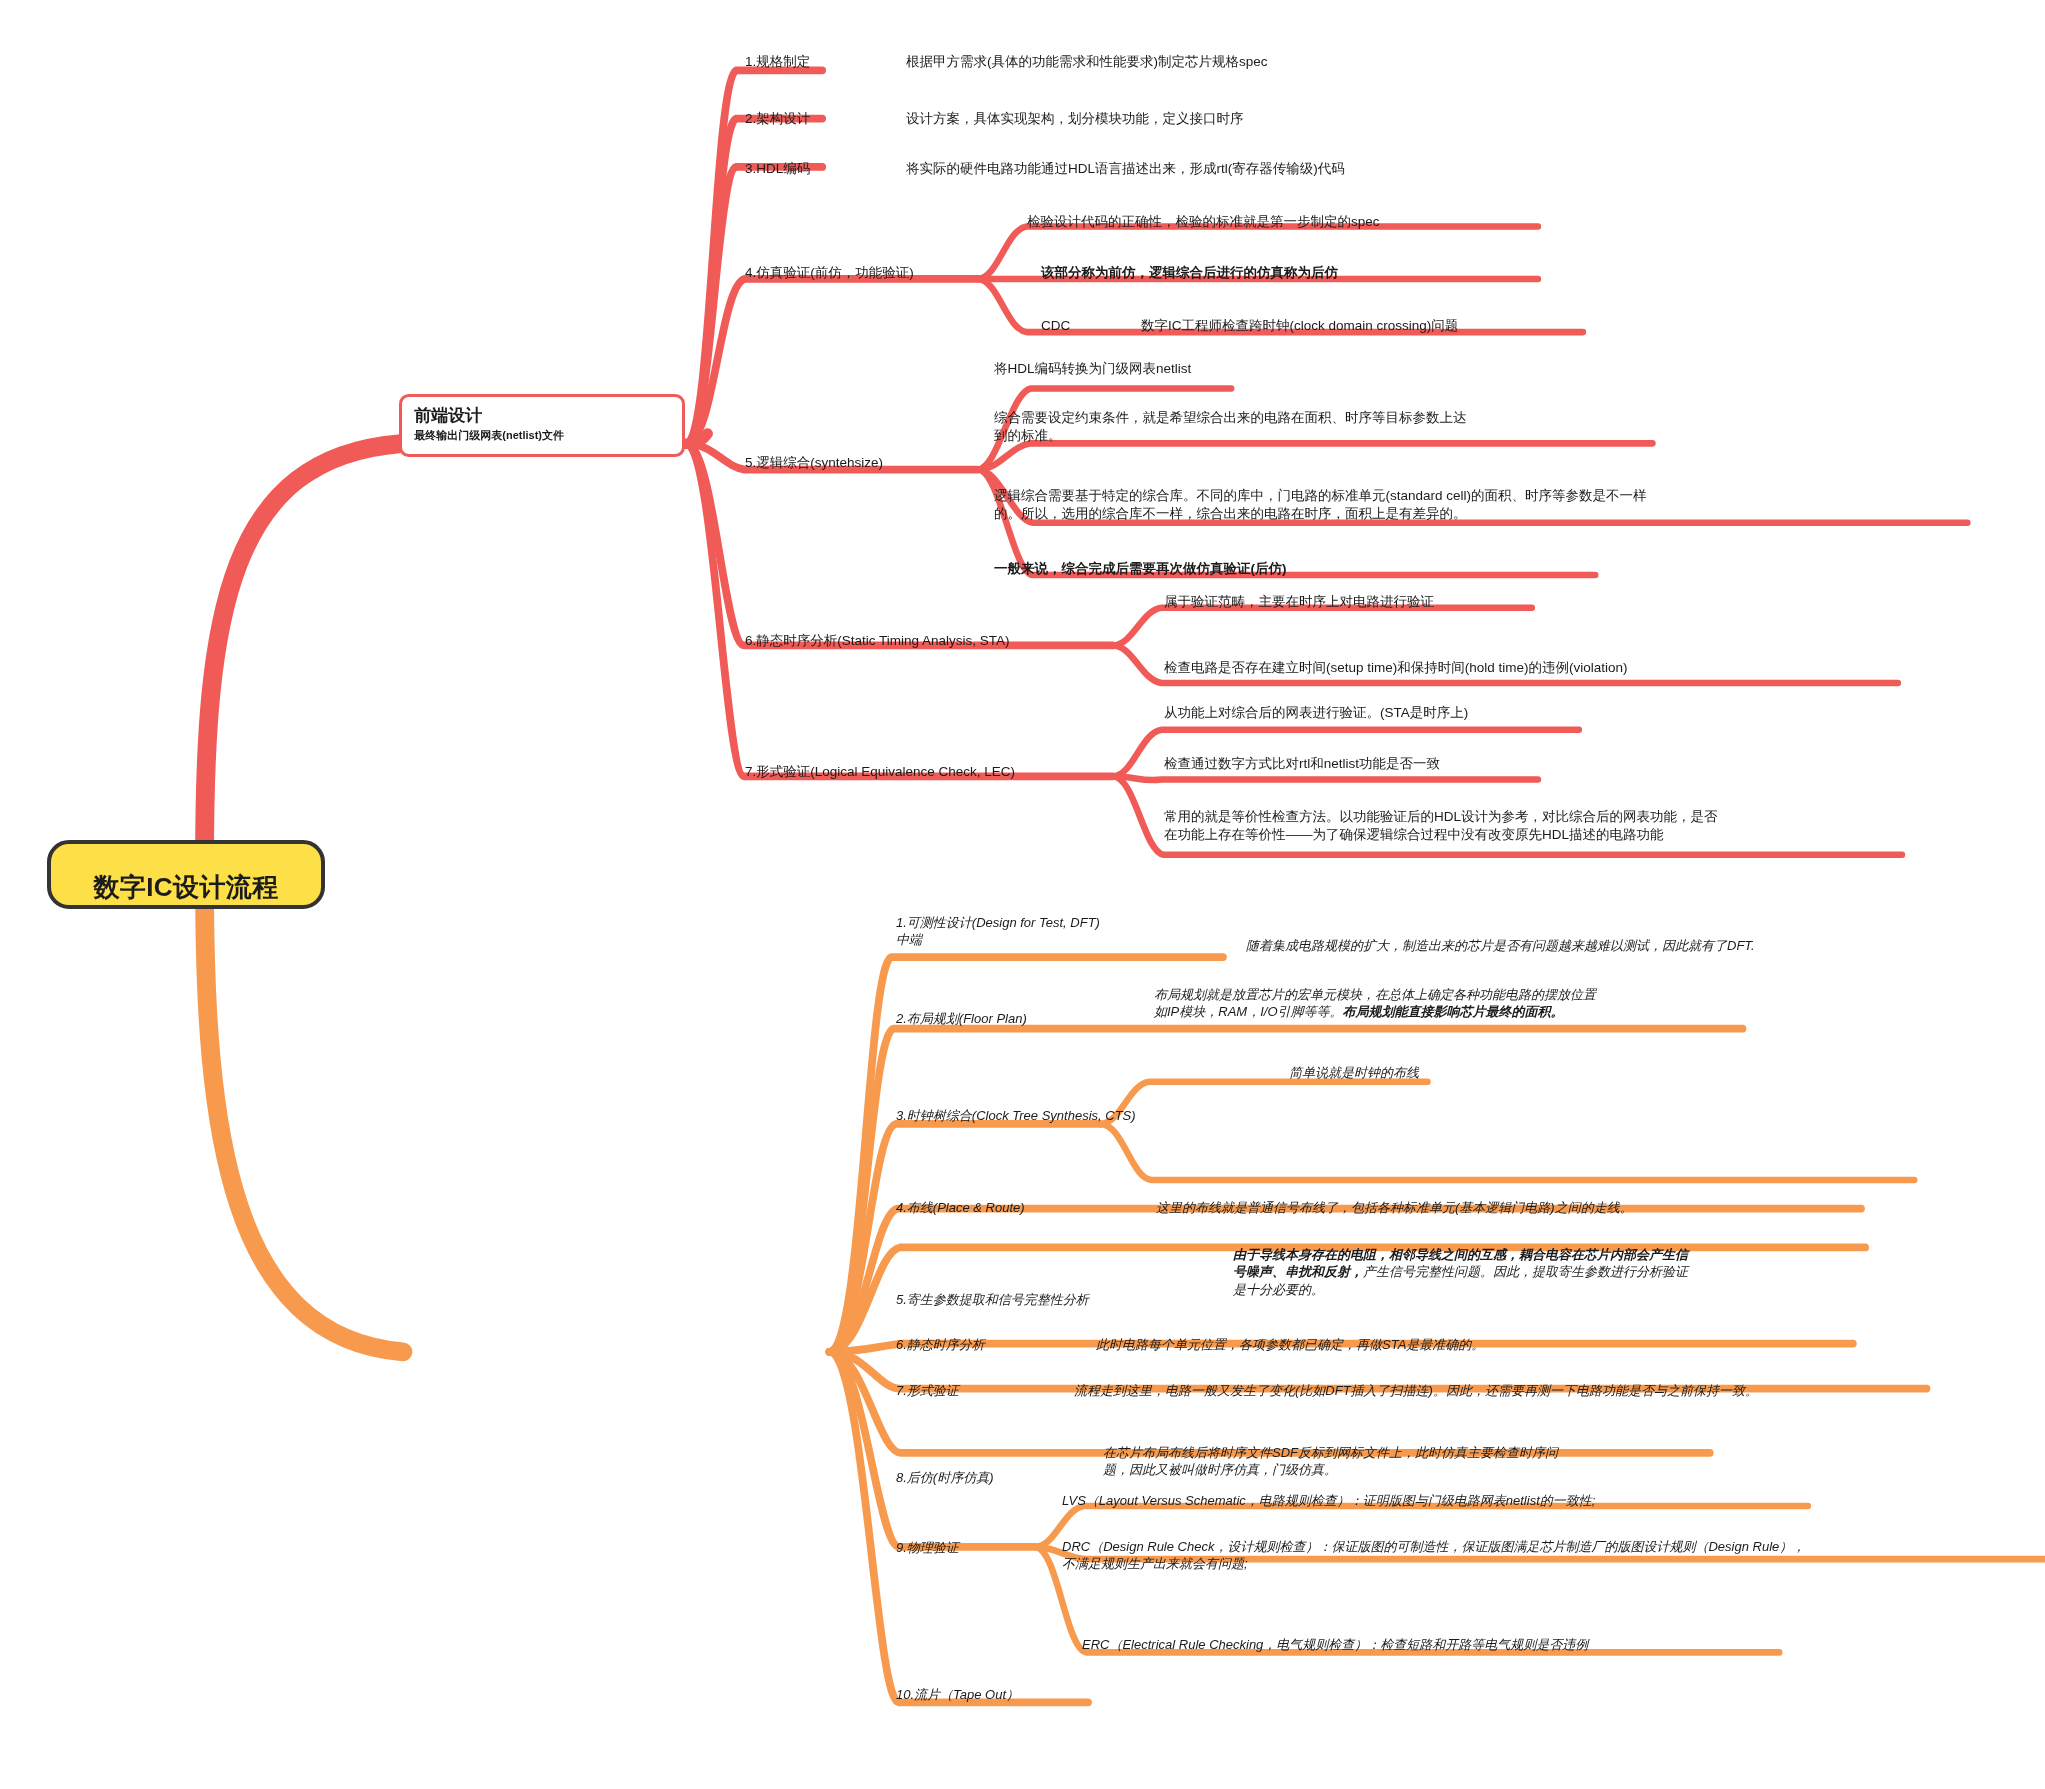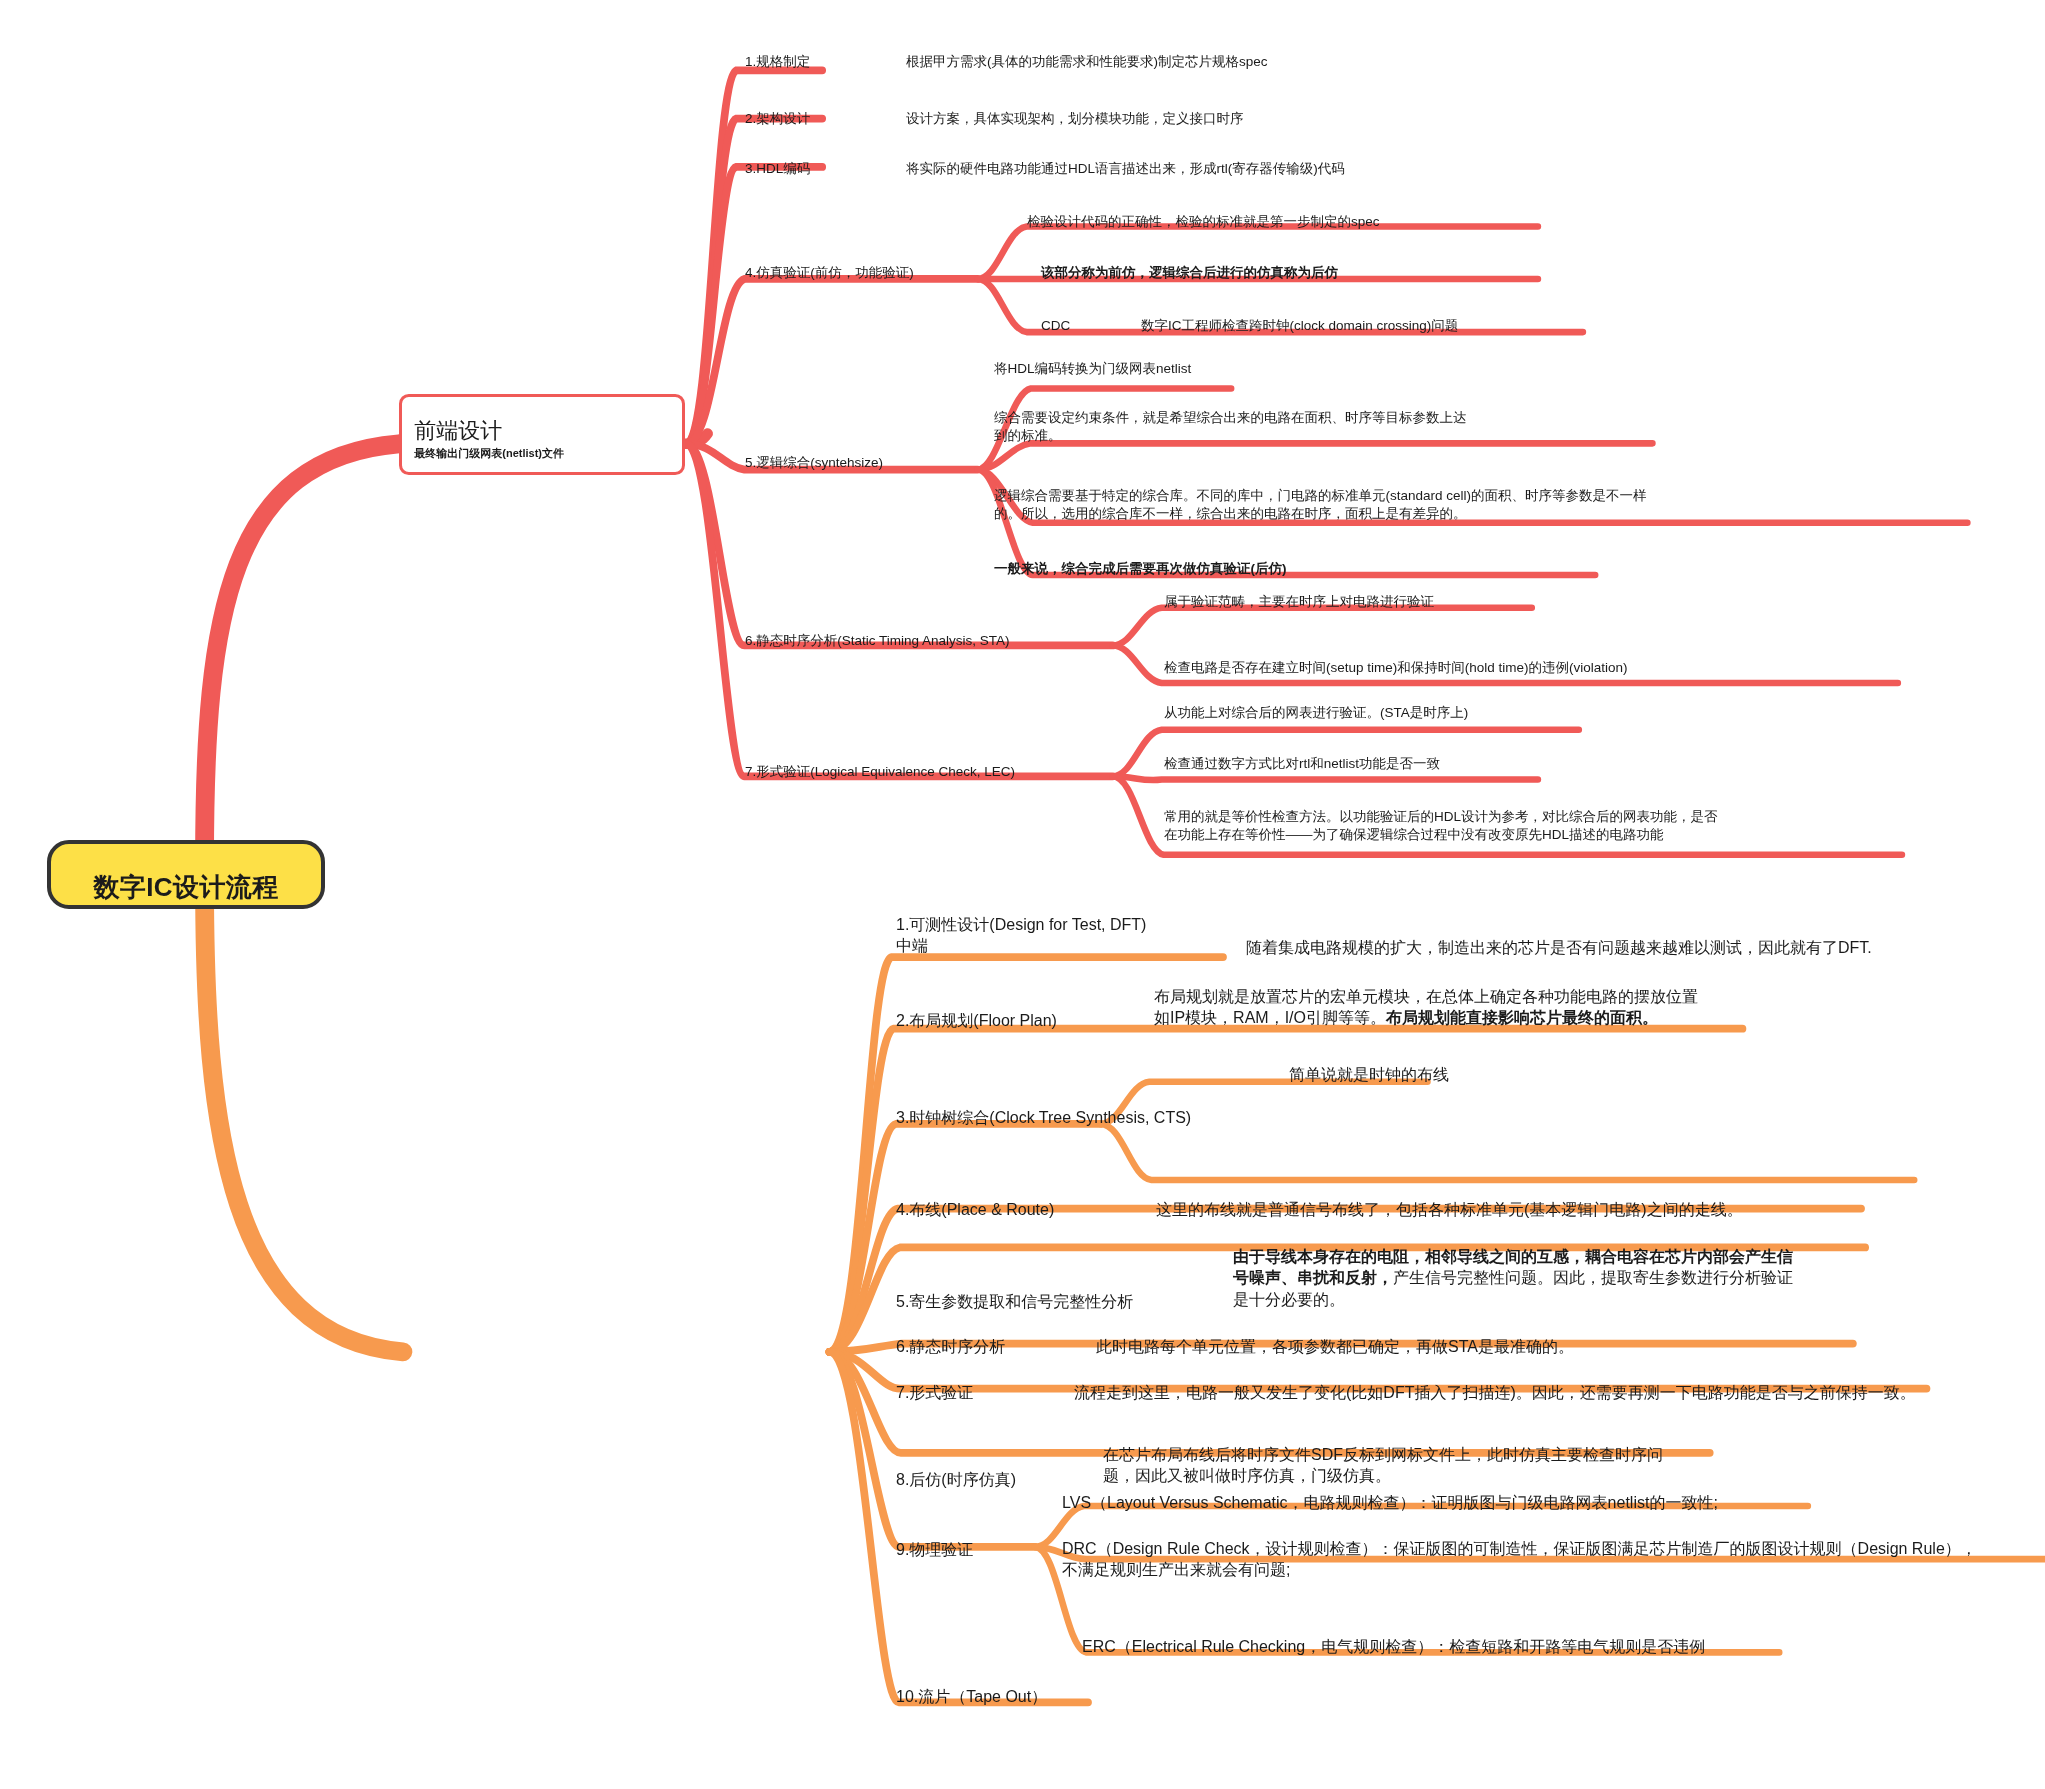--- a/index.html
+++ b/index.html
@@ -47,33 +47,33 @@
   .l1-node.front{
     left:399px; top:394px;
     width:286px;
     border:3.7px solid #F05A57;
   }
   .l1-node.back{
     left:403px; top:1306px;
     width:425px;
     border:3.7px solid #F79A4E;
   }
-  .l1-title{font-size:22px;font-weight:normal;line-height:1.22;white-space:nowrap;margin-top:12px;}
+  .l1-title{font-size:17px;font-weight:bold;line-height:1.22;white-space:nowrap;}
   .l1-sub{font-size:11px;font-weight:bold;line-height:1.25;margin-top:2.5px;white-space:nowrap;}
 
   
   .node{
     position:absolute;
     z-index:3;
     line-height:1.33;
     white-space:pre-line;
     color:#1b1b1b;
   }
   .t-red{font-size:13.5px;}
-  .t-org{font-size:16px;}
+  .t-org{font-size:13px;font-style:italic;}
   .bold{font-weight:bold;text-align:center;}
   .nowrap{white-space:nowrap;}
 </style>
 </head>
 <body>
 
 <div id="canvas">
 
   <svg id="wires" viewBox="0 0 5205 4374" xmlns="http://www.w3.org/2000/svg">
     <g fill="none" stroke="#F05A57" stroke-width="26" stroke-linecap="round">

